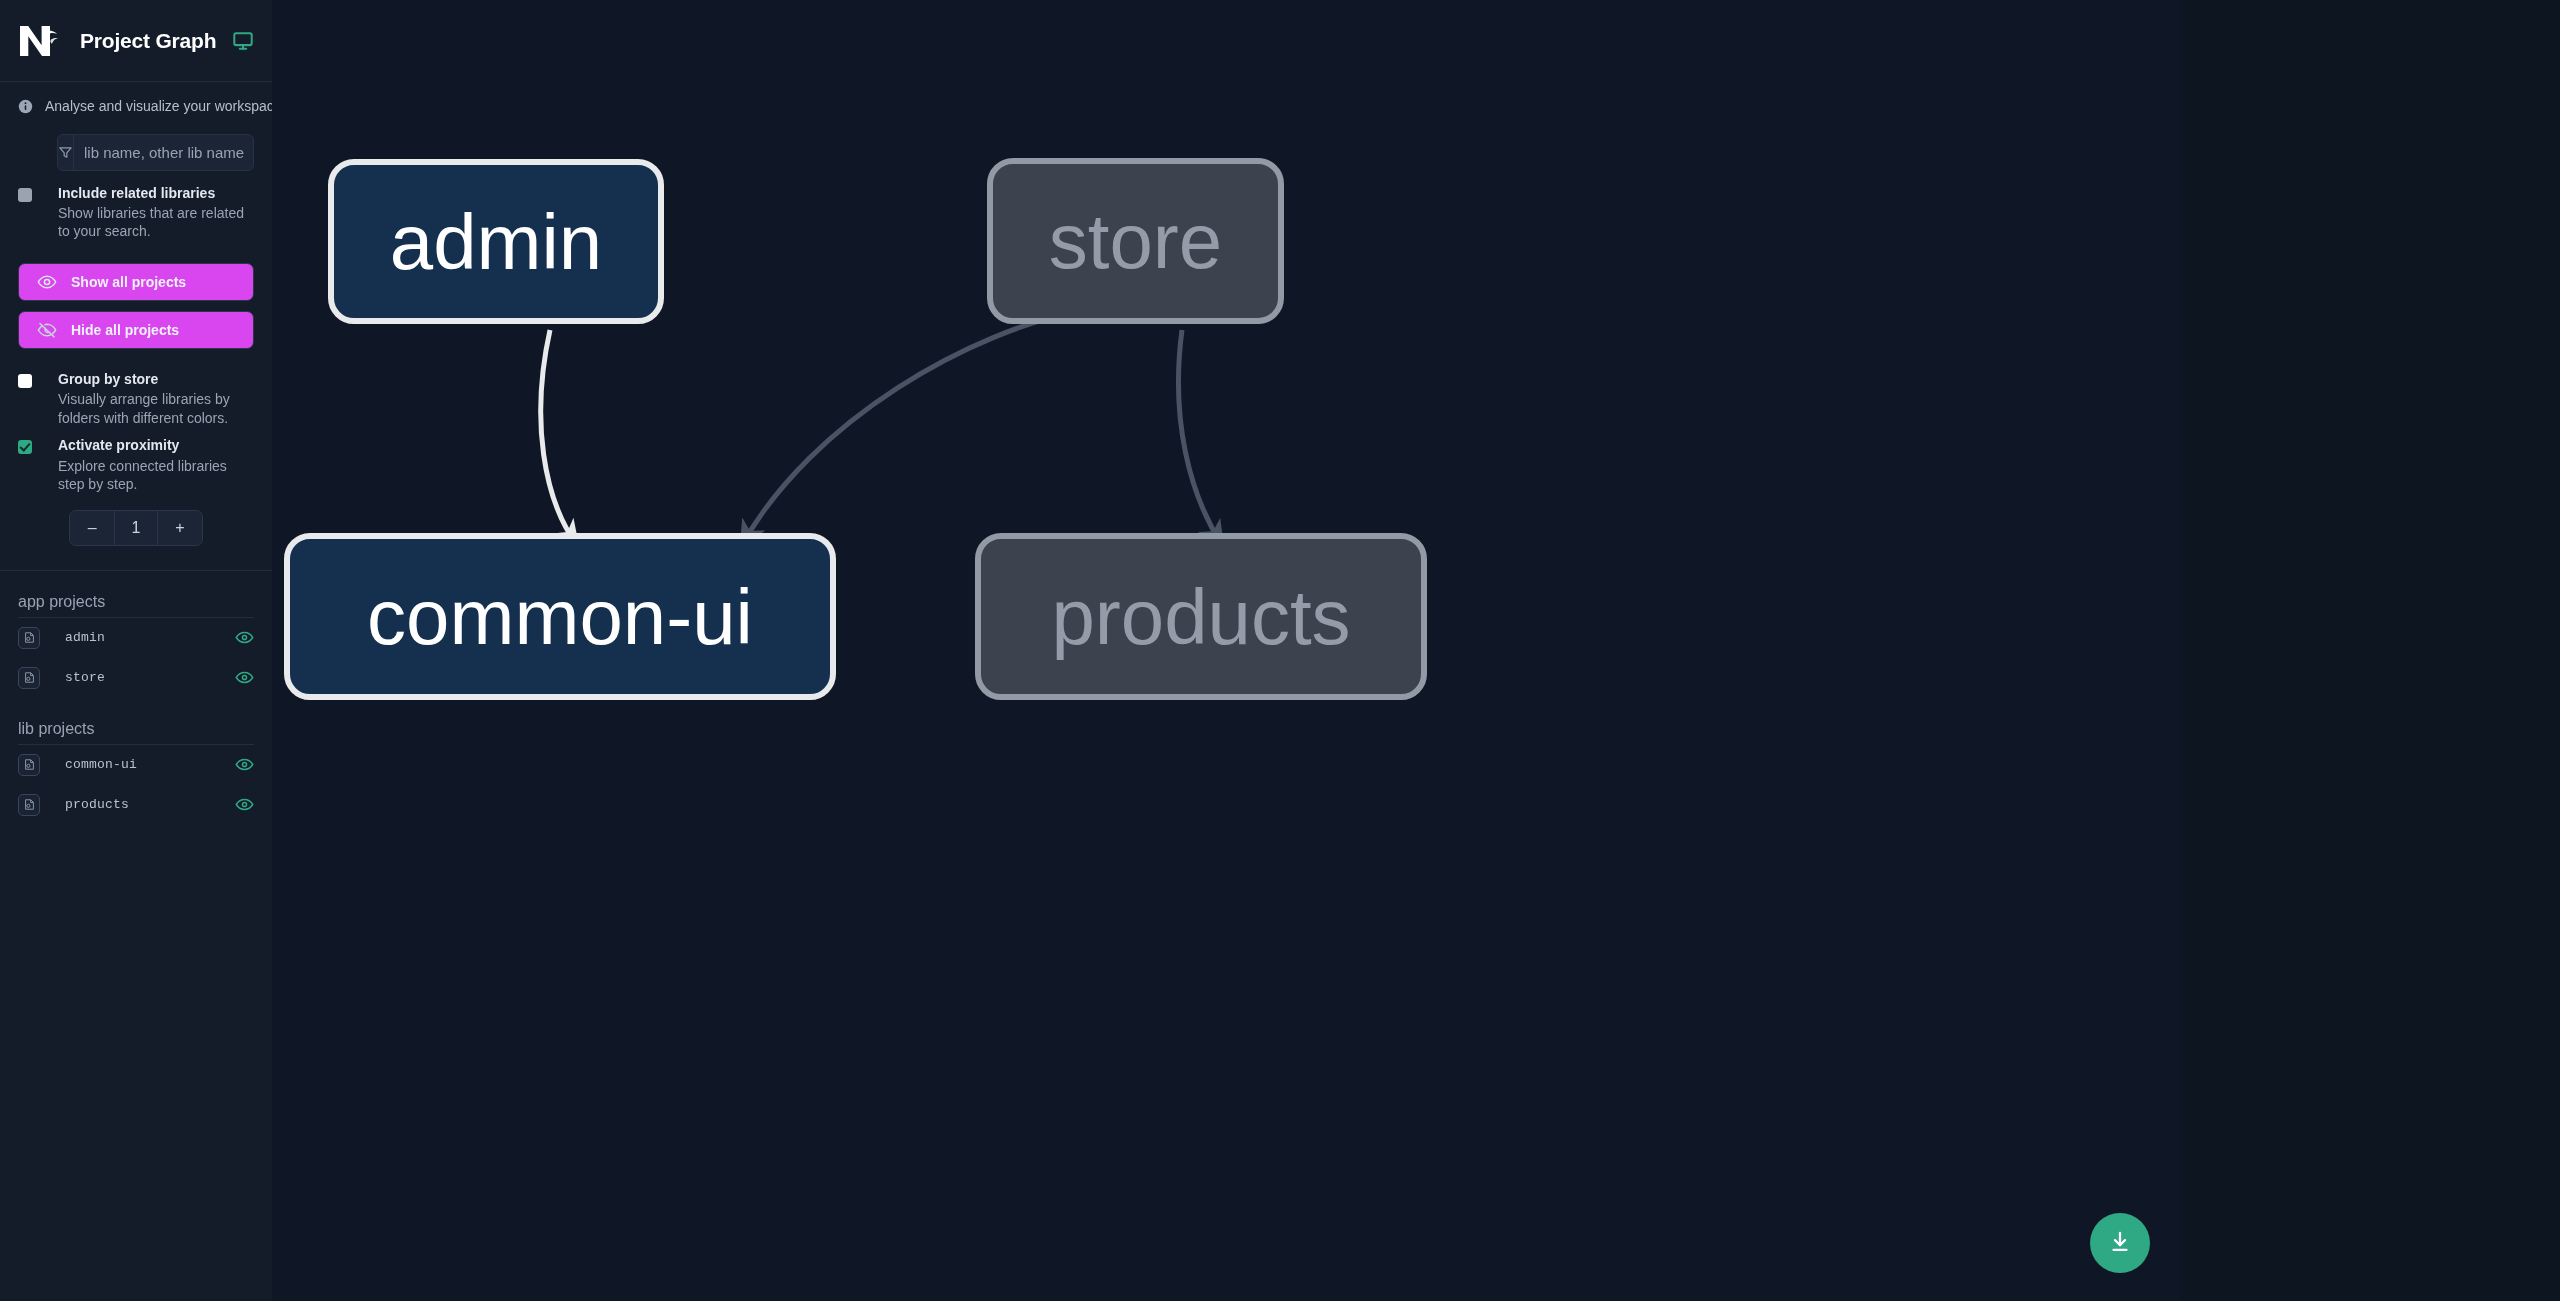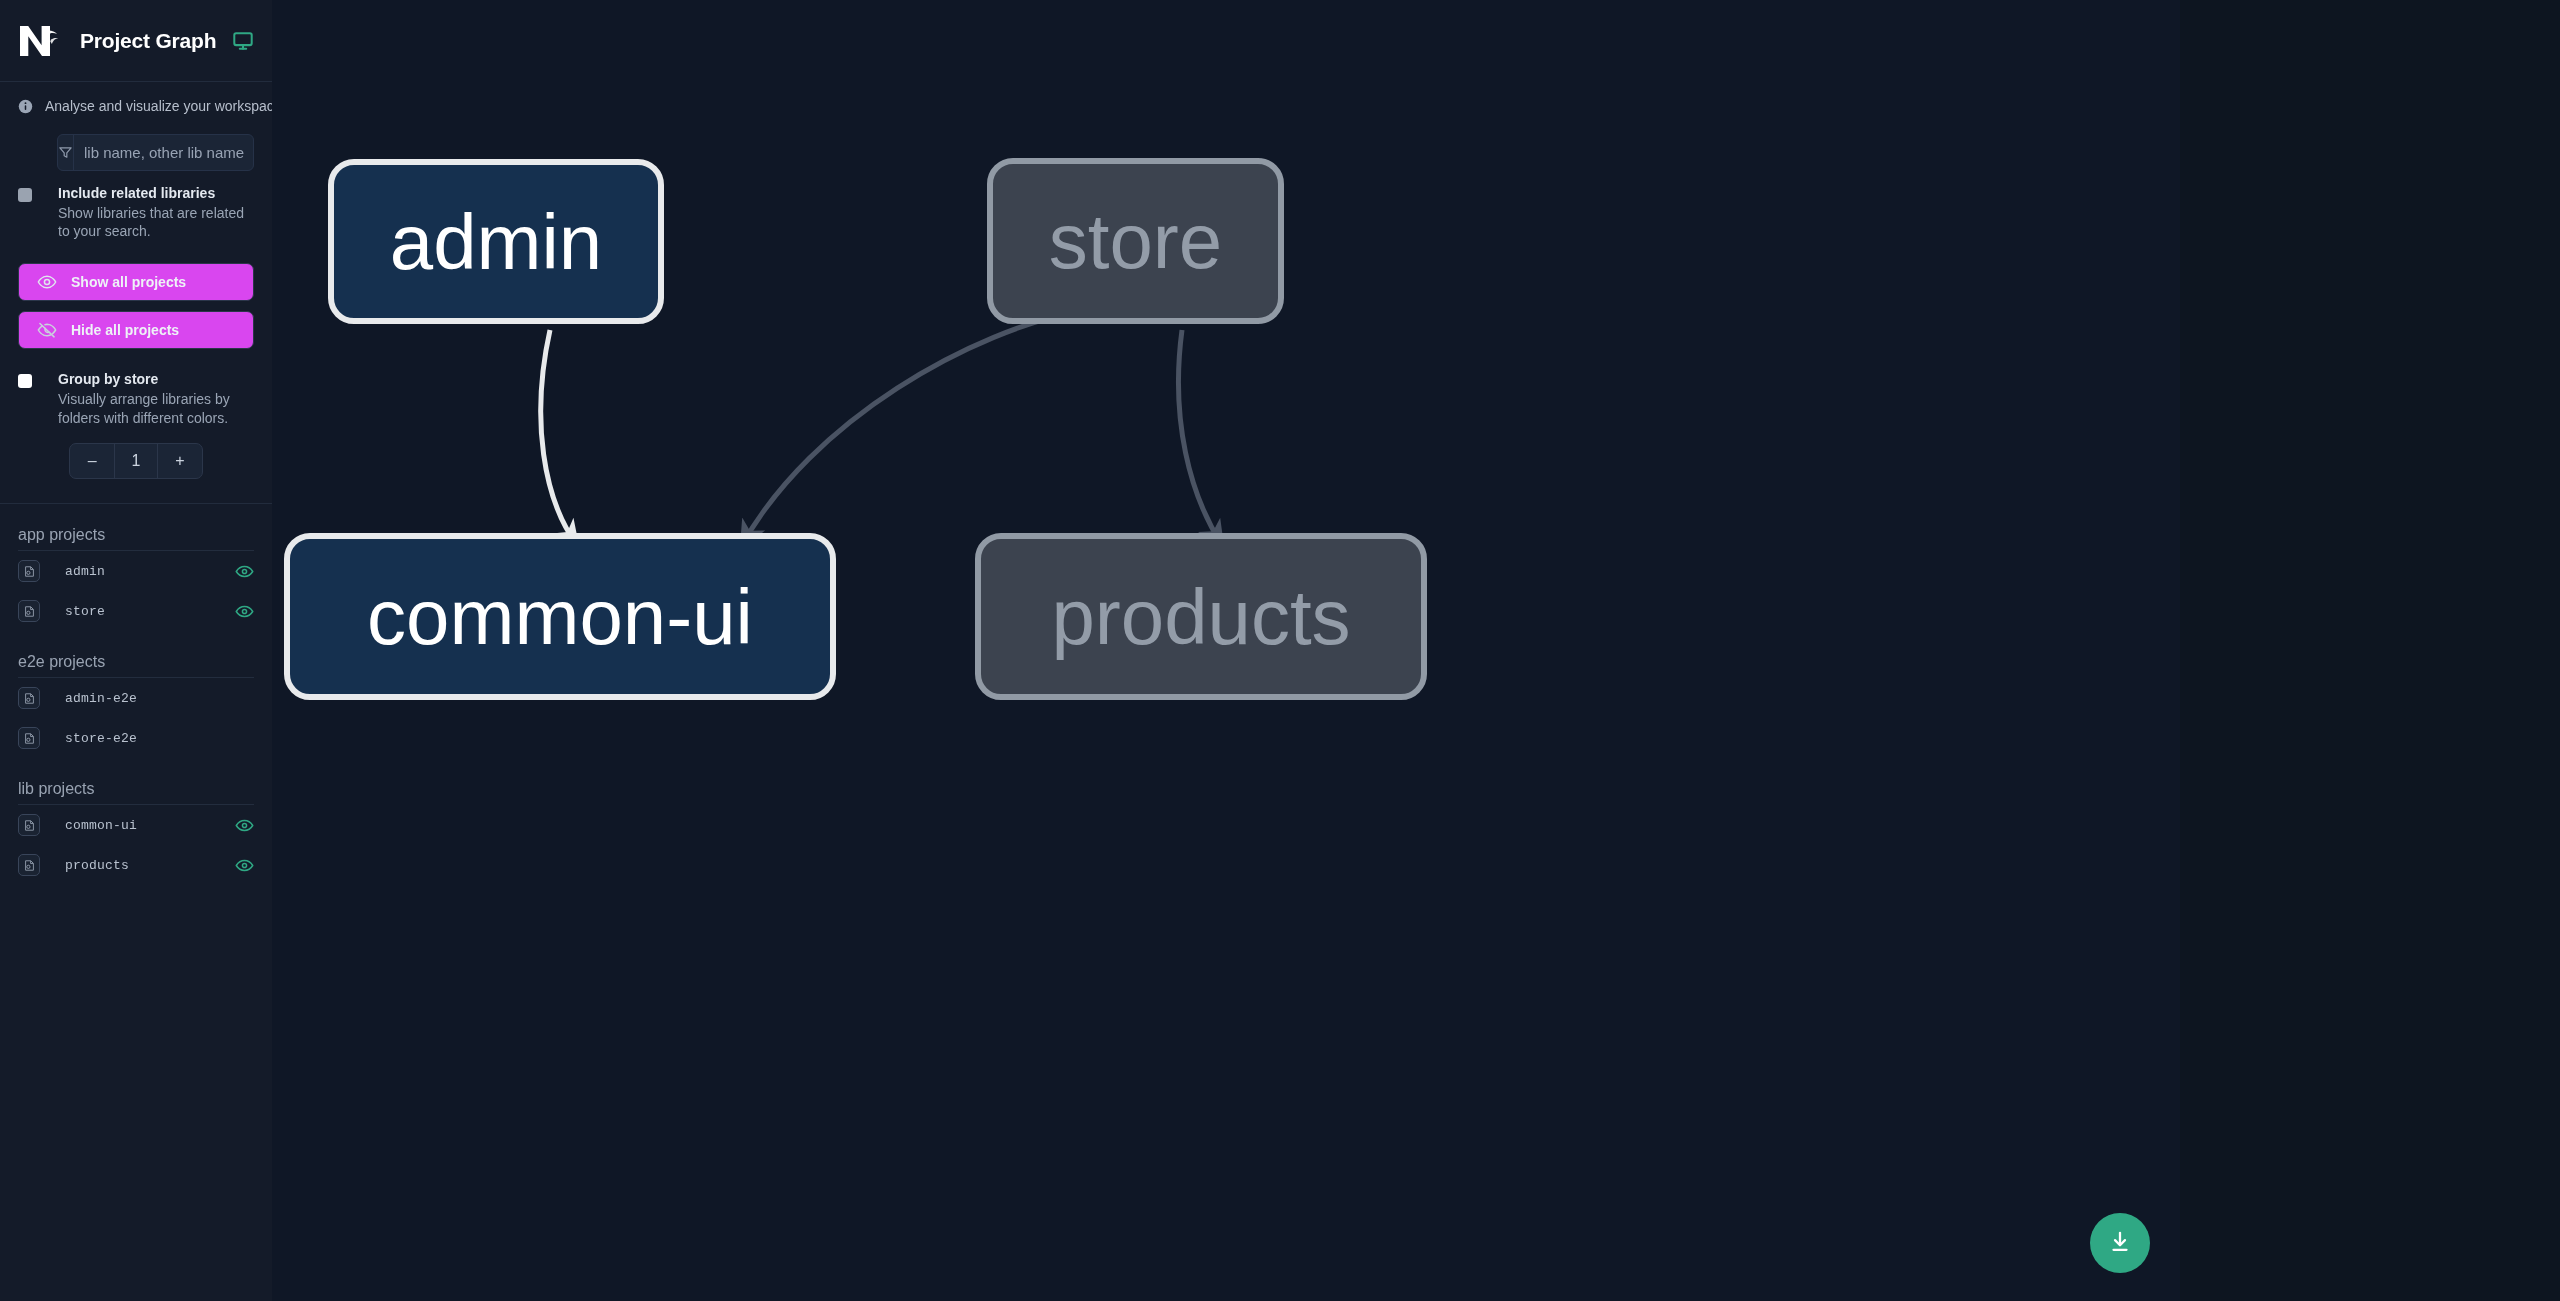--- a/index.html
+++ b/index.html
@@ -291,20 +291,27 @@
     </div>
 
     <div class="sb-option" style="padding-top:22px">
       <span class="cbox white"></span>
       <div>
         <div class="opt-title">Group by store</div>
         <div class="opt-desc">Visually arrange libraries by folders with different colors.</div>
       </div>
     </div>
 
+    <div class="sb-option" style="padding-top:10px">
+      <span class="cbox green"></span>
+      <div>
+        <div class="opt-title">Activate proximity</div>
+        <div class="opt-desc">Explore connected libraries step by step.</div>
+      </div>
+    </div>
 
     <div class="stepper">
       <div class="step-btn">–</div>
       <div class="step-val">1</div>
       <div class="step-btn">+</div>
     </div>
 
     <div class="sb-divider"></div>
 
     <div class="proj-group">
@@ -338,45 +345,20 @@
         <span class="proj-label">store</span>
         <span class="eye-on">
           <svg viewBox="0 0 24 24" width="19" height="19" fill="none" stroke="#2fa884" stroke-width="1.9" stroke-linecap="round" stroke-linejoin="round">
             <path d="M1.6 12S5.5 5.8 12 5.8 22.4 12 22.4 12 18.5 18.2 12 18.2 1.6 12 1.6 12z"></path>
             <circle cx="12" cy="12" r="2.6"></circle>
           </svg>
         </span>
       </div>
     </div>
 
-    <div class="proj-group">
-      <div class="proj-group-title">e2e projects</div>
-
-      <div class="proj-row">
-        <span class="proj-icon-box">
-          <svg viewBox="0 0 16 16" width="13" height="13" fill="none" stroke="#8d97a7" stroke-width="1.2" stroke-linejoin="round">
-            <path d="M3.2 2.2h6.4l3.2 3.2v8.4H3.2z"></path>
-            <path d="M9.4 2.3v3.3h3.2"></path>
-            <circle cx="6.6" cy="9.6" r="2"></circle>
-          </svg>
-        </span>
-        <span class="proj-label">admin-e2e</span>
-      </div>
-
-      <div class="proj-row">
-        <span class="proj-icon-box">
-          <svg viewBox="0 0 16 16" width="13" height="13" fill="none" stroke="#8d97a7" stroke-width="1.2" stroke-linejoin="round">
-            <path d="M3.2 2.2h6.4l3.2 3.2v8.4H3.2z"></path>
-            <path d="M9.4 2.3v3.3h3.2"></path>
-            <circle cx="6.6" cy="9.6" r="2"></circle>
-          </svg>
-        </span>
-        <span class="proj-label">store-e2e</span>
-      </div>
-    </div>
 
     <div class="proj-group">
       <div class="proj-group-title">lib projects</div>
 
       <div class="proj-row">
         <span class="proj-icon-box">
           <svg viewBox="0 0 16 16" width="13" height="13" fill="none" stroke="#8d97a7" stroke-width="1.2" stroke-linejoin="round">
             <path d="M3.2 2.2h6.4l3.2 3.2v8.4H3.2z"></path>
             <path d="M9.4 2.3v3.3h3.2"></path>
             <circle cx="6.6" cy="9.6" r="2"></circle>

